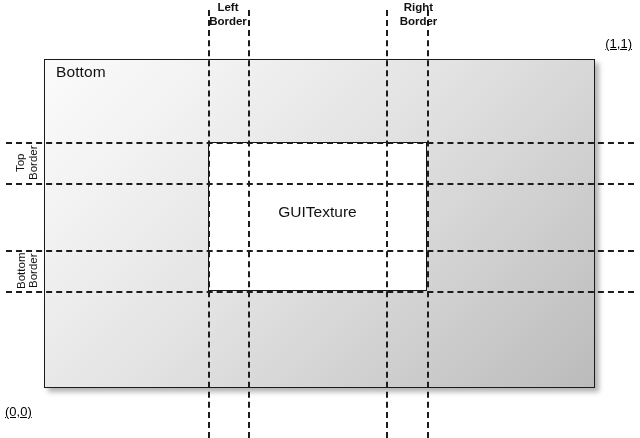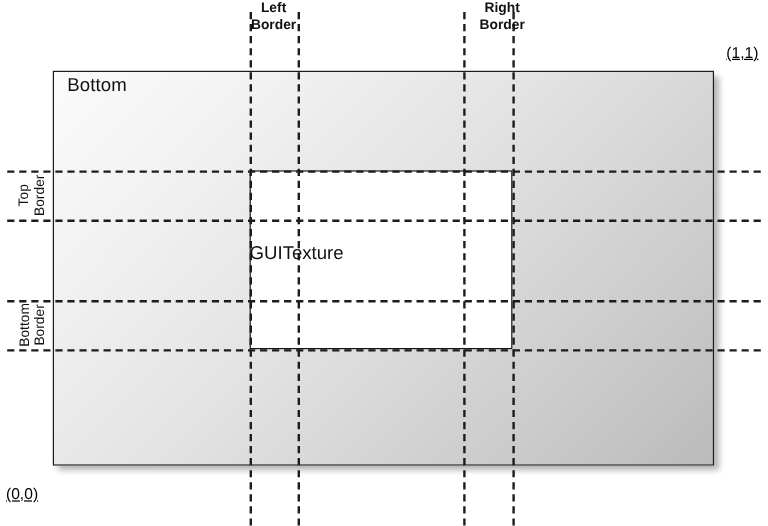--- a/index.html
+++ b/index.html
@@ -51,21 +51,21 @@
     height: 149px;
     box-sizing: border-box;
     border: 1.5px solid #141414;
     background: #ffffff;
   }
   .texture-label {
     position: absolute;
     left: 208px;
     top: 203px;
     width: 219px;
-    text-align: left;
+    text-align: center;
     font-size: 15.5px;
     color: #111111;
     white-space: nowrap;
   }
 
   
   .vline {
     position: absolute;
     top: 10px;
     height: 428px;

